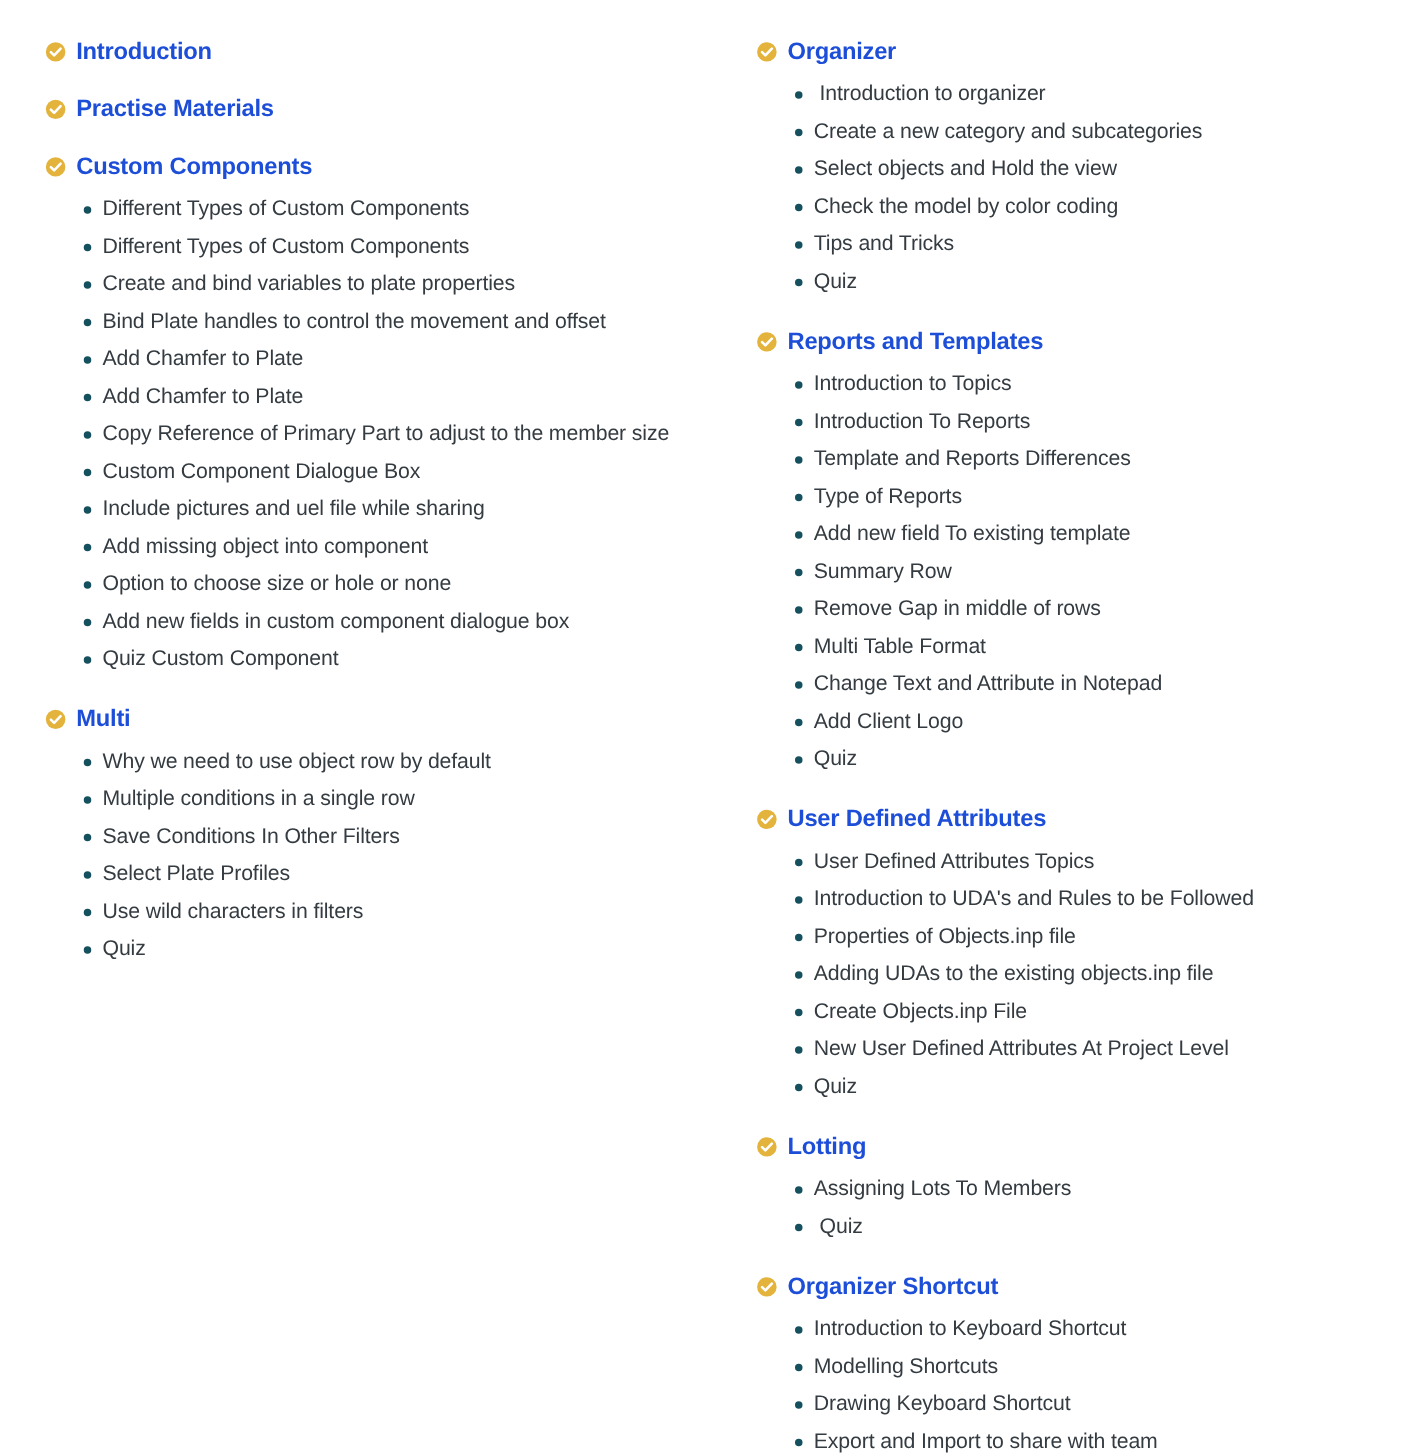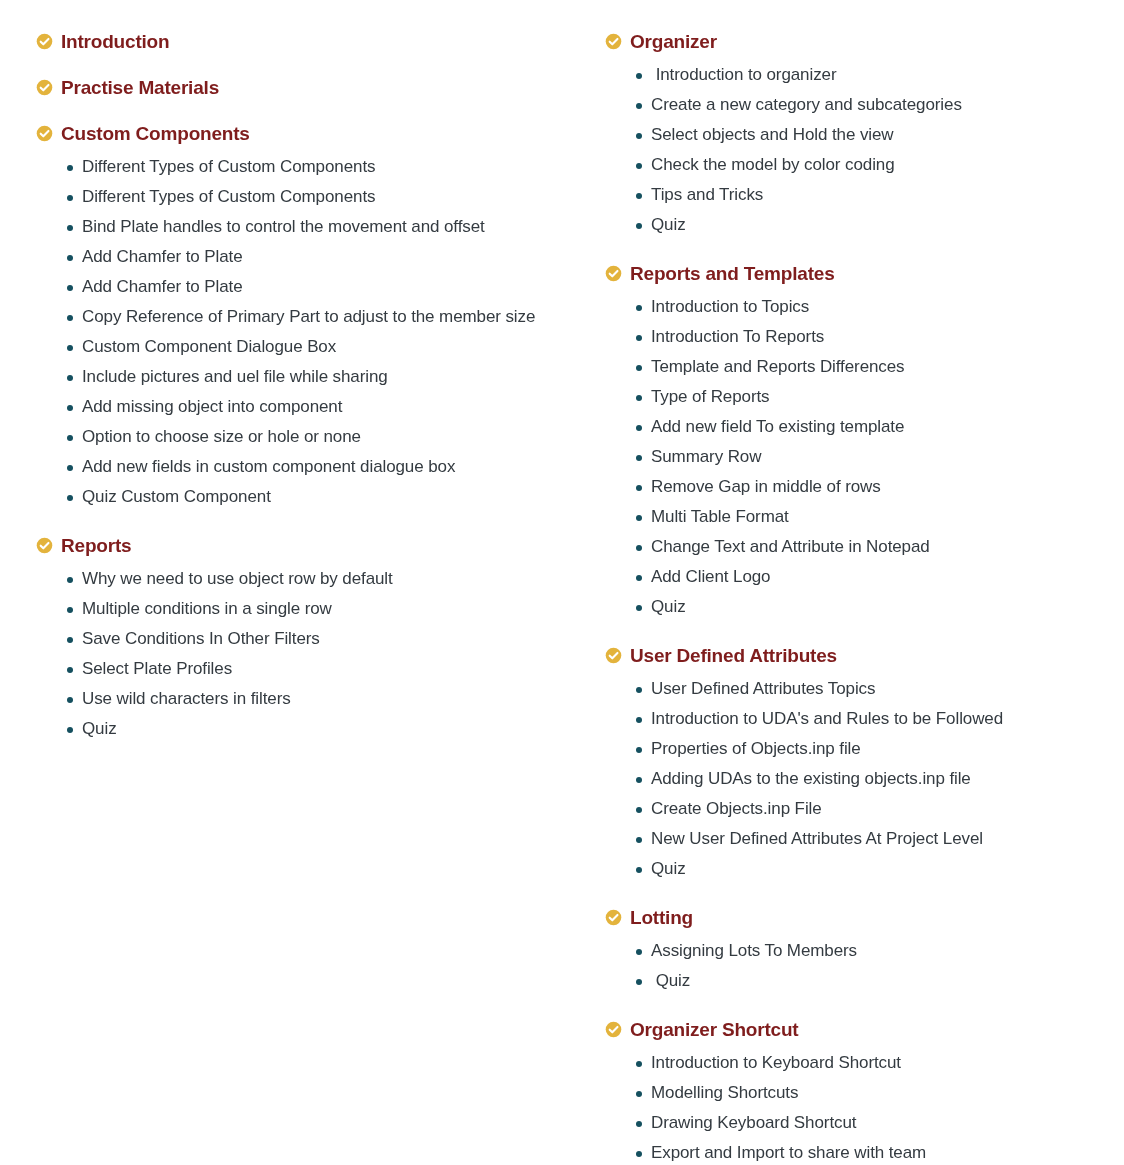--- a/index.html
+++ b/index.html
@@ -49,21 +49,21 @@
     width: 17px;
     height: 17px;
     margin-top: 3px;
     display: block;
   }
 
   .section-title {
     font-size: 19px;
     font-weight: 700;
     line-height: 24px;
-    color: #7f1d1d;
+    color: #1d4ed8;
     letter-spacing: -0.2px;
   }
 
   
   .lesson-list {
     list-style: none;
     margin: 0;
     padding: 0 0 0 31px;
   }
 
@@ -117,39 +117,40 @@
         <div class="section-head">
           <svg class="check-icon" viewBox="0 0 24 24">
             <circle cx="12" cy="12" r="11" fill="#e3b33c"></circle>
             <path d="M6.6 12.3 L10.3 16 L17.6 8.4" fill="none" stroke="#ffffff" stroke-width="2.9" stroke-linecap="round" stroke-linejoin="round"></path>
           </svg>
           <div class="section-title">Custom Components</div>
         </div>
         <ul class="lesson-list">
           <li class="lesson">Different Types of Custom Components</li>
           <li class="lesson">Different Types of Custom Components</li>
+          <li class="lesson">Create and bind variables to plate properties</li>
           <li class="lesson">Bind Plate handles to control the movement and offset</li>
           <li class="lesson">Add Chamfer to Plate</li>
           <li class="lesson">Add Chamfer to Plate</li>
           <li class="lesson">Copy Reference of Primary Part to adjust to the member size</li>
           <li class="lesson">Custom Component Dialogue Box</li>
           <li class="lesson">Include pictures and uel file while sharing</li>
           <li class="lesson">Add missing object into component</li>
           <li class="lesson">Option to choose size or hole or none</li>
           <li class="lesson">Add new fields in custom component dialogue box</li>
           <li class="lesson">Quiz Custom Component</li>
         </ul>
       </div>
       <div class="section">
         <div class="section-head">
           <svg class="check-icon" viewBox="0 0 24 24">
             <circle cx="12" cy="12" r="11" fill="#e3b33c"></circle>
             <path d="M6.6 12.3 L10.3 16 L17.6 8.4" fill="none" stroke="#ffffff" stroke-width="2.9" stroke-linecap="round" stroke-linejoin="round"></path>
           </svg>
-          <div class="section-title">Reports</div>
+          <div class="section-title">Multi</div>
         </div>
         <ul class="lesson-list">
           <li class="lesson">Why we need to use object row by default</li>
           <li class="lesson">Multiple conditions in a single row</li>
           <li class="lesson">Save Conditions In Other Filters</li>
           <li class="lesson">Select Plate Profiles</li>
           <li class="lesson">Use wild characters in filters</li>
           <li class="lesson">Quiz</li>
         </ul>
       </div>

